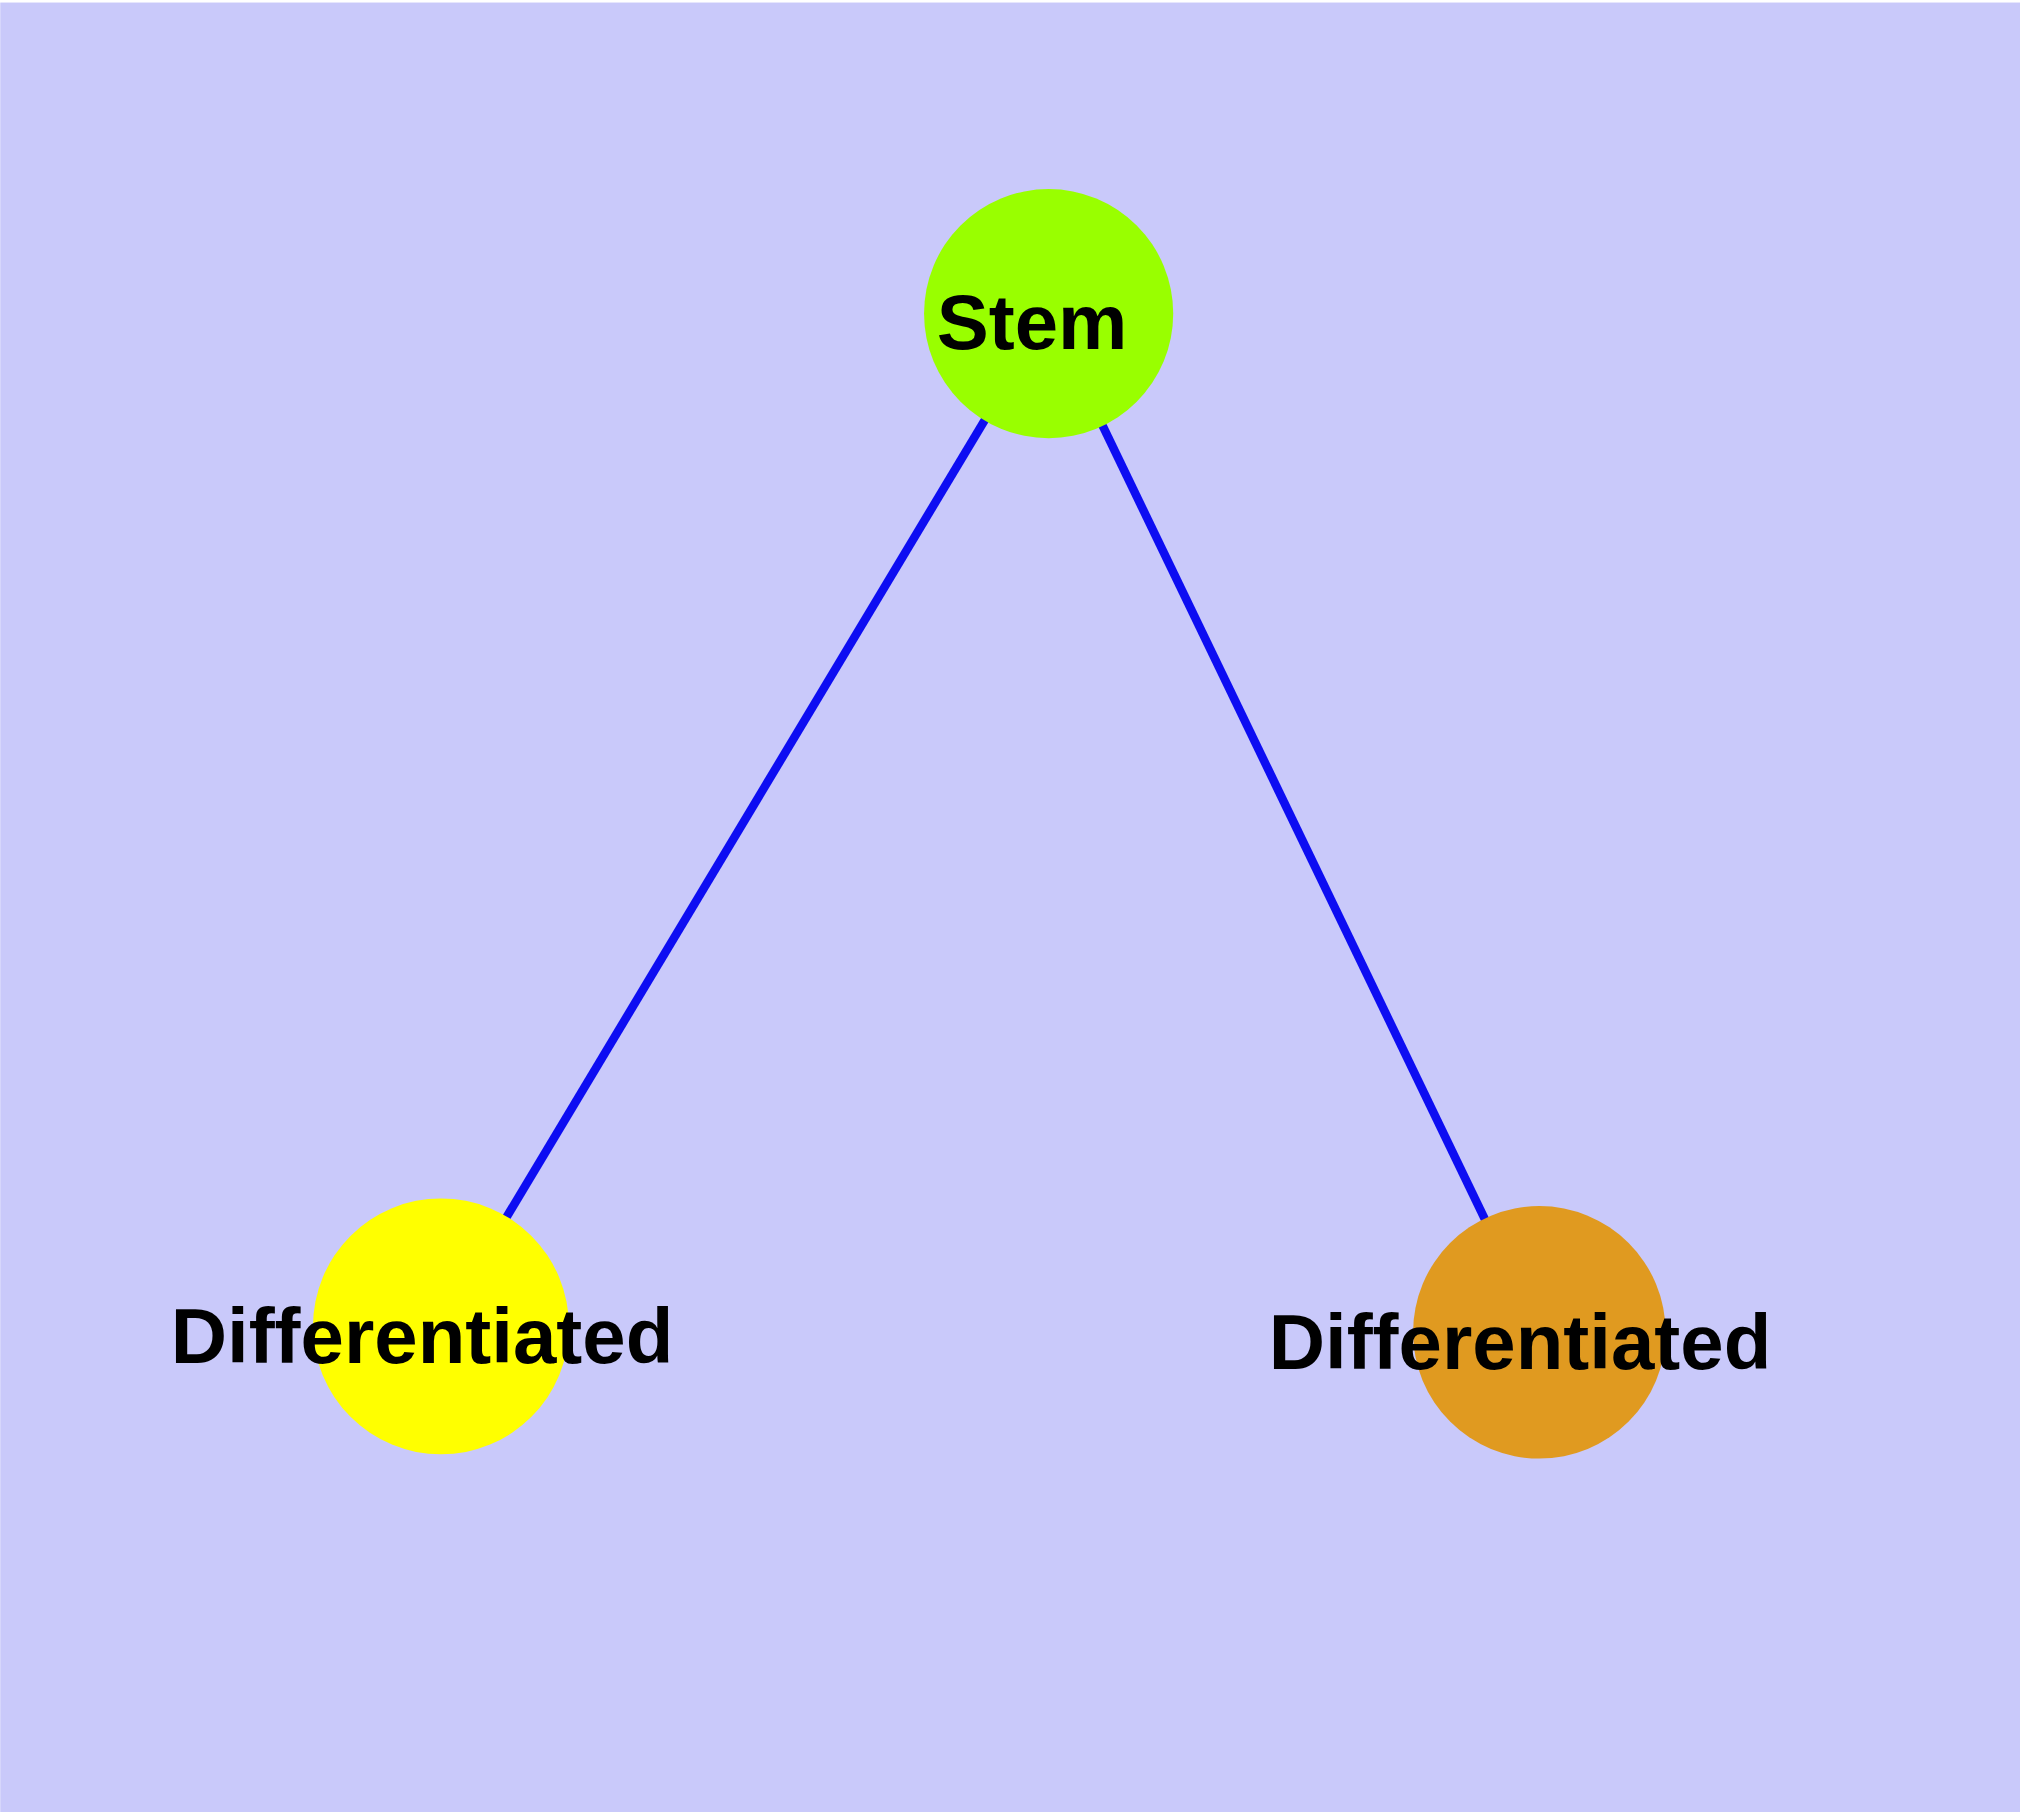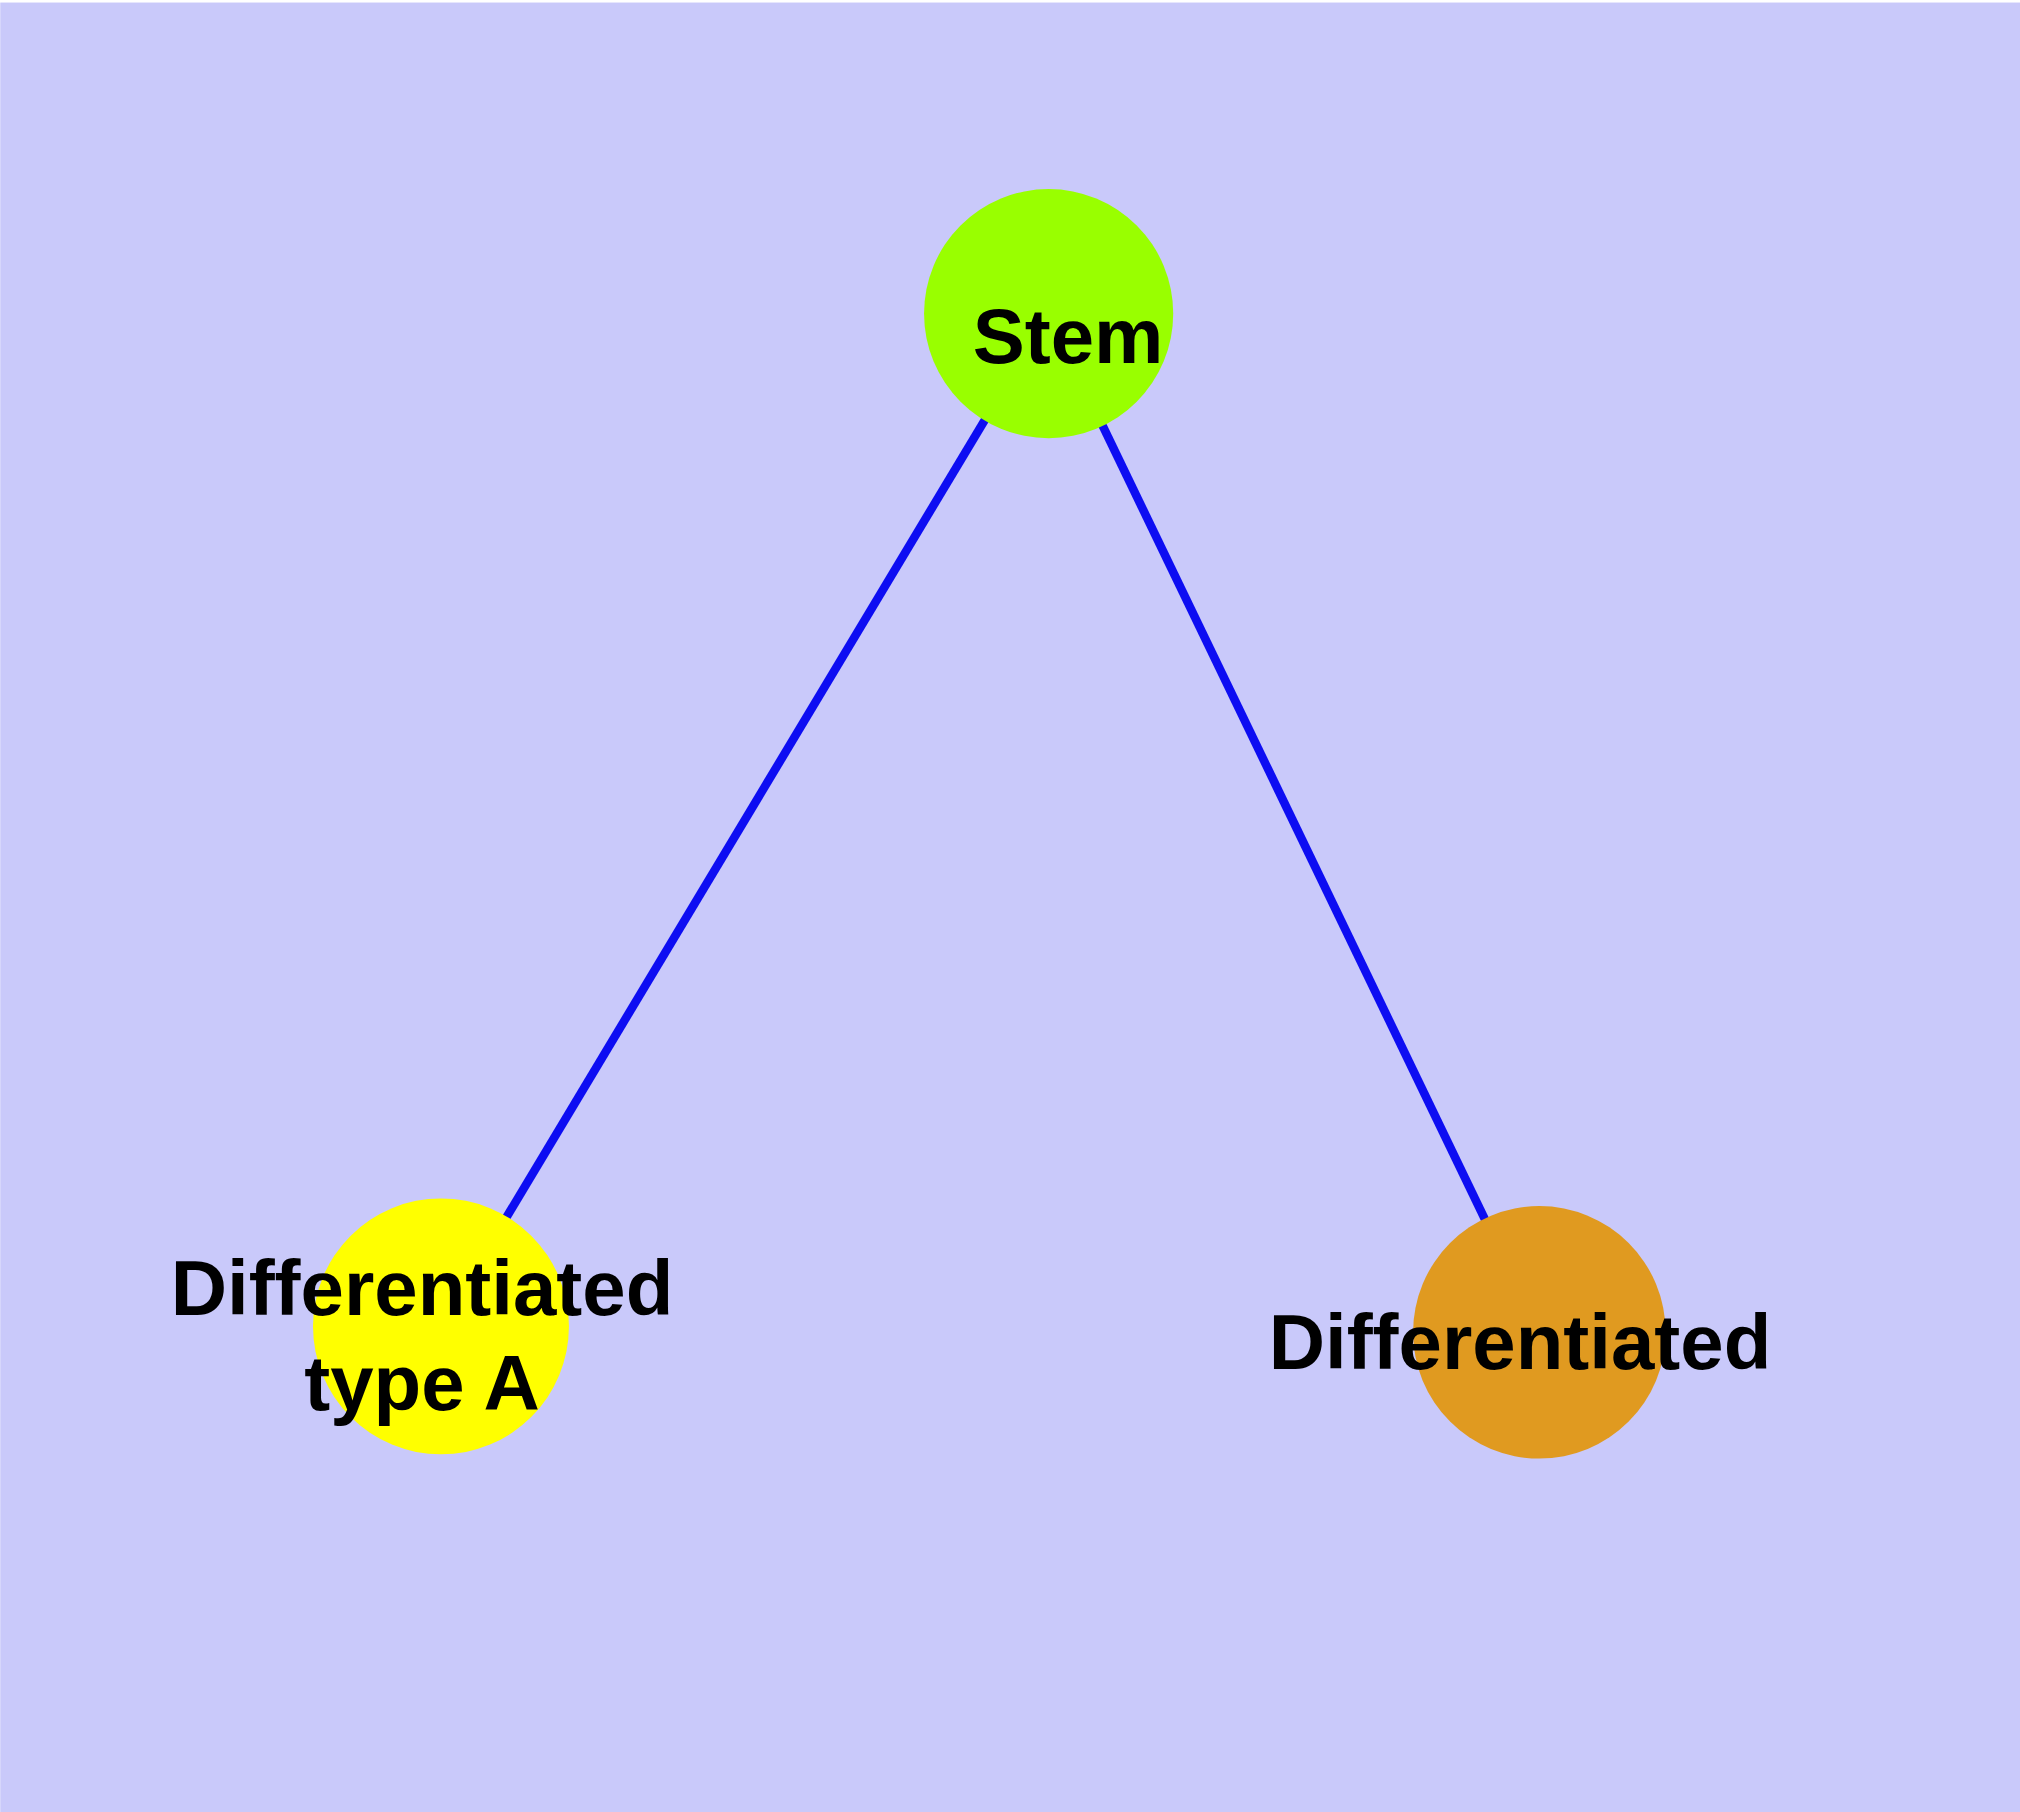--- a/index.html
+++ b/index.html
@@ -30,21 +30,21 @@
     text-align: center;
     font-weight: bold;
     font-size: 78px;
     line-height: 95px;
     color: #000000;
     white-space: nowrap;
     pointer-events: none;
   }
   .node-label .line { display: block; }
   
-  .label-stem   { left: 1068px; top: 322px; margin-top: 14px; }
+  .label-stem   { left: 1032px; top: 322px; }
   .label-type-a { left: 422px;  top: 1336px; }
   .label-type-b { left: 1520px; top: 1342px; }
 </style>
 </head>
 <body>
 
 <div class="stage">
 
   <svg class="diagram-canvas" viewBox="0 0 2384 2138">
 
@@ -58,21 +58,20 @@
     <circle cx="520" cy="1565" r="151" stroke-width="5" fill="#ffff00"></circle>
     <circle cx="1816" cy="1572" r="149" stroke-width="5" fill="#e09a20"></circle>
   </svg>
 
   <div class="node-label label-stem">
     <span class="line">Stem</span>
   </div>
 
   <div class="node-label label-type-a">
     <span class="line">Differentiated</span>
-    <span class="line">type A</span>
   </div>
 
   <div class="node-label label-type-b">
     <span class="line">Differentiated</span>
   </div>
 
 </div>
 
 
 </body></html>

